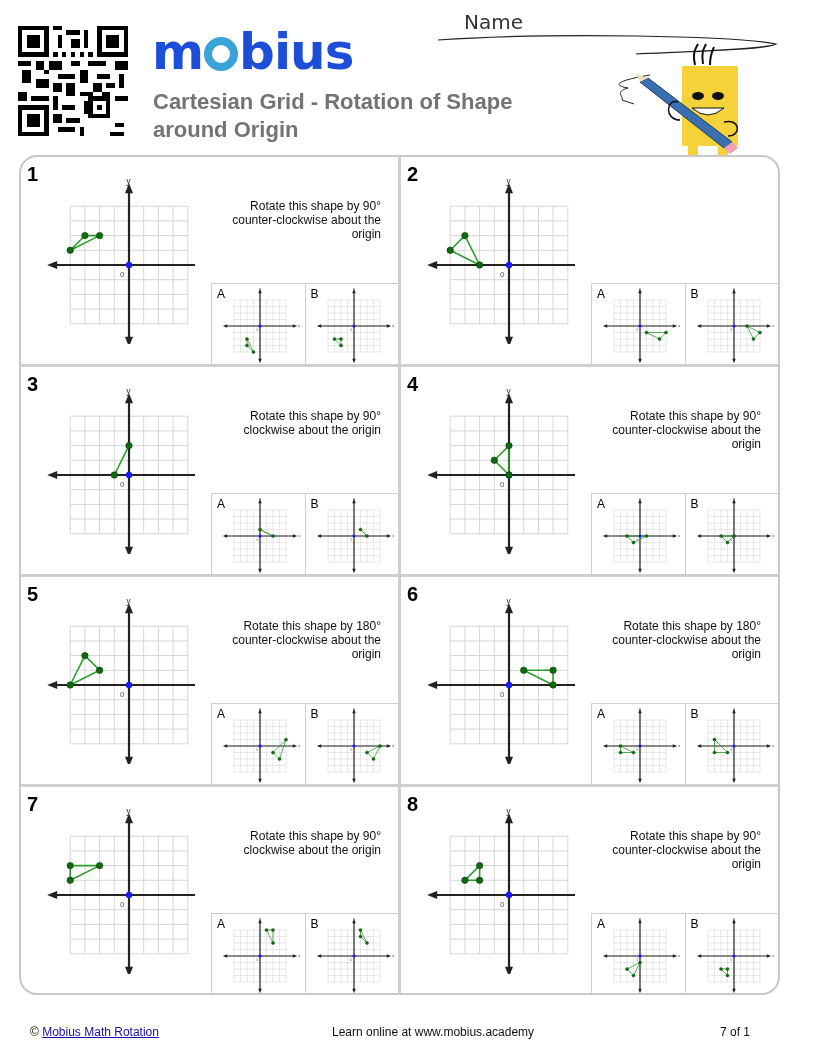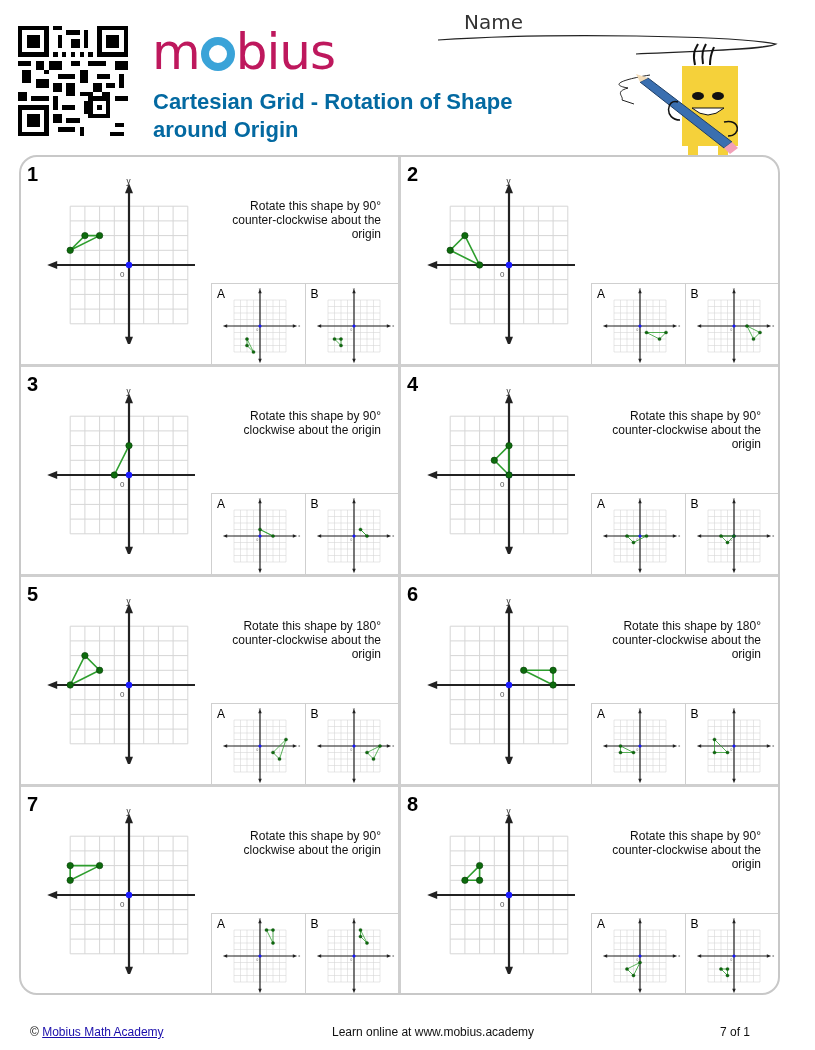--- a/index.html
+++ b/index.html
@@ -1,22 +1,22 @@
 <!DOCTYPE html>
 <html><head>
 <meta charset="utf-8">
 <style>
   * { box-sizing: border-box; margin: 0; padding: 0; }
   html, body { width: 815px; height: 1050px; background: #ffffff; overflow: hidden; }
   body { position: relative; font-family: "Liberation Sans", sans-serif; color: #000; }
 
   .qr { position: absolute; left: 18px; top: 25px; width: 110px; height: 112px; }
-  .logo { position: absolute; left: 152px; top: 28px; height: 48px; font-family: "DejaVu Sans", sans-serif; font-weight: normal; font-size: 50px; letter-spacing: -1px; line-height: 48px; color: #be185d; text-align: right; }
+  .logo { position: absolute; left: 152px; top: 28px; height: 48px; font-family: "DejaVu Sans", sans-serif; font-weight: bold; font-size: 50px; letter-spacing: -1px; line-height: 48px; color: #1d4ed8; text-align: right; }
   .logo .o { display: inline-block; width: 34px; height: 34px; border-radius: 50%; border: 8px solid #3aa3d8; vertical-align: -2px; margin: 0 1px; position: relative; }
-  .title { position: absolute; left: 153px; top: 88px; font-size: 22px; font-weight: bold; line-height: 28px; width: 440px; color: #0369a1; }
+  .title { position: absolute; left: 153px; top: 88px; font-size: 22px; font-weight: bold; line-height: 28px; width: 440px; color: #737373; }
   .name-label { position: absolute; left: 464px; top: 10px; font-size: 20px; color: #333; font-family: "DejaVu Sans", sans-serif; }
   .mascot { position: absolute; left: 600px; top: 30px; width: 180px; height: 128px; }
 
   .sheet { position: absolute; left: 19px; top: 155px; width: 761px; height: 840px; border: 2px solid #c8c8c8; border-radius: 18px; overflow: hidden; background: #fff; }
   .cell { position: absolute; width: 380px; height: 210px; border-right: 3px solid #cfcfcf; border-bottom: 3px solid #cfcfcf; }
   .cell.col2 { border-right: none; }
   .cell.row4 { border-bottom: none; }
   .qnum { position: absolute; left: 6px; top: 6px; font-size: 20px; font-weight: bold; }
   .big-grid { position: absolute; left: 14px; top: 22px; width: 160px; height: 165px; }
   .prompt { position: absolute; left: 190px; top: 42px; width: 170px; font-size: 12px; line-height: 14px; text-align: right; color: #111; }
@@ -1020,16 +1020,16 @@
             <circle cx="37.5" cy="57.5" r="1.6" fill="#0d6b0d" stroke="#0a3f0a" stroke-width="0.32000000000000006"></circle>
           </svg>
           <div class="opt-label">B</div>
         </div>
       </div>
     </div>
   </div>
 
 <div class="footer" style="left:30px">
   <span>©</span>
-  <a href="#">Mobius Math Academy</a>
+  <a href="#">Mobius Math Rotation</a>
 </div>
 <div class="footer" style="left:332px">Learn online at www.mobius.academy</div>
 <div class="footer" style="left:720px">7 of 1</div>
 
 </body></html>

